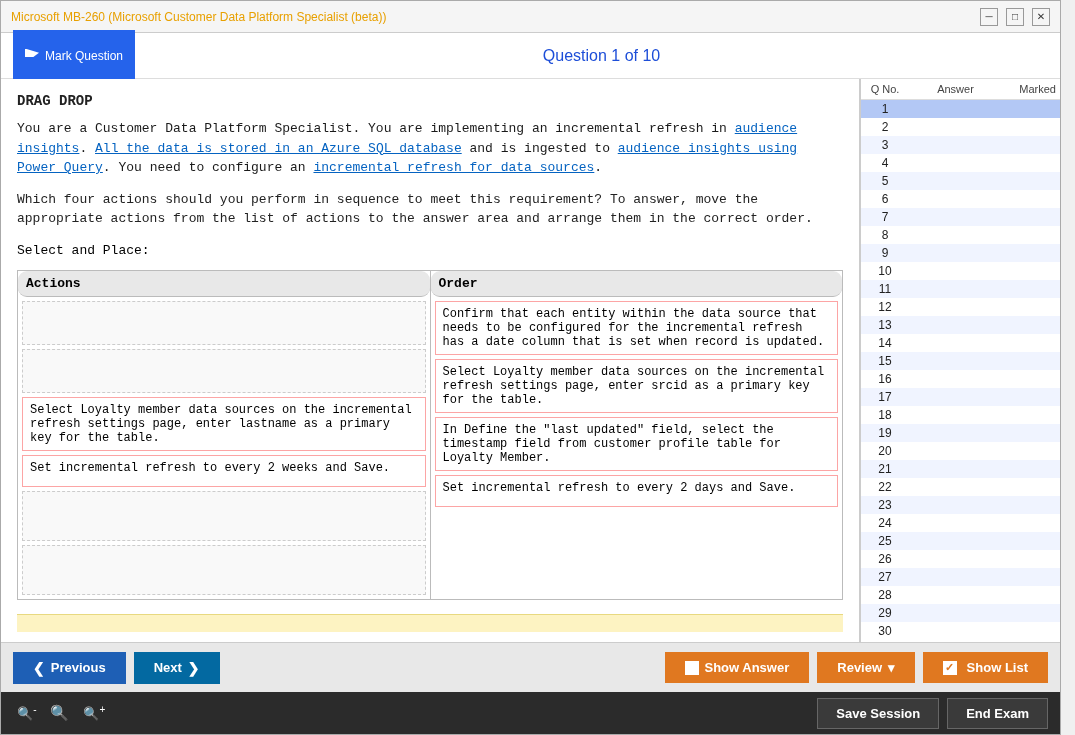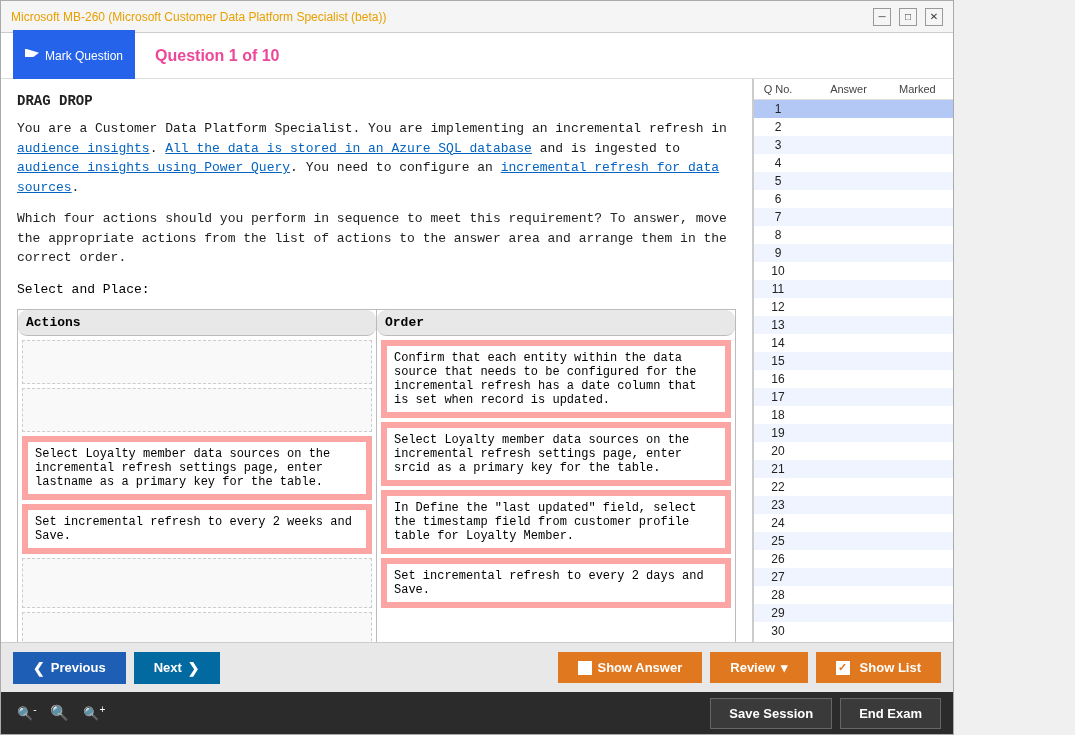--- a/index.html
+++ b/index.html
@@ -1,57 +1,57 @@
 <!DOCTYPE html>
 <html><head>
   <meta charset="utf-8">
   <style>
     * { box-sizing: border-box; margin: 0; padding: 0; }
     body { font-family: 'Segoe UI', Arial, sans-serif; font-size: 13px; background: #f0f0f0; width: 1075px; height: 735px; overflow: hidden; }
 
-    .window { width: 954px; height: 735px; border: 1px solid #aaa; background: #fff; display: flex; flex-direction: column; }
+    .window { width: 1061px; height: 735px; border: 1px solid #aaa; background: #fff; display: flex; flex-direction: column; }
 
     .title-bar { background: #f5f5f5; border-bottom: 1px solid #ccc; padding: 6px 10px; display: flex; align-items: center; justify-content: space-between; height: 32px; }
     .title-bar-text { font-size: 12px; color: #333; }
     .title-bar-text span { color: #e8a000; }
     .title-bar-controls { display: flex; gap: 8px; }
     .title-bar-btn { width: 18px; height: 18px; background: transparent; border: 1px solid #999; font-size: 10px; cursor: pointer; display: flex; align-items: center; justify-content: center; color: #333; }
 
     .toolbar { background: #fff; border-bottom: 1px solid #ddd; padding: 8px 12px; display: flex; align-items: center; gap: 20px; height: 46px; }
     .mark-btn { background: #2563eb; color: #fff; border: none; padding: 19px 12px; font-size: 12px; cursor: pointer; display: flex; align-items: center; gap: 6px; }
     .mark-btn .flag-icon { width: 14px; height: 14px; background: #fff; display: inline-block; clip-path: polygon(0 0, 100% 30%, 60% 60%, 0 60%); }
-    .question-title { font-size: 16px; font-weight: bold; color: #ec4899; flex: 1; }
+    .question-title { font-size: 16px; font-weight: normal; color: #1d4ed8; flex: 1; text-align: center; }
 
     .main-content { display: flex; flex: 1; overflow: hidden; }
 
     .question-area { flex: 1; padding: 14px 16px; overflow-y: auto; border-right: 1px solid #ccc; background: #fff; font-family: Liberation Mono, monospace; }
 
     .drag-drop-label { font-weight: bold; font-size: 14px; margin-bottom: 10px; color: #222; }
 
     .question-text { font-size: 13px; color: #1a1a1a; line-height: 1.5; margin-bottom: 12px; }
     .question-text a, .question-text .link { color: #0563c1; text-decoration: underline; }
 
     .instruction { font-size: 13px; color: #222; margin-bottom: 14px; line-height: 1.5; }
 
     .select-place { font-size: 13px; margin-bottom: 12px; }
 
     .drag-table { display: flex; gap: 0; border: 1px solid #bbb; width: 100%; }
     .drag-col { flex: 1; border-right: 1px solid #bbb; }
     .drag-col:last-child { border-right: none; }
     .drag-col-header { background: #e8e8e8; padding: 5px 8px; font-weight: bold; border-bottom: 1px solid #bbb; font-size: 13px; border-radius: 9px; }
-    .drag-item { border: 6px solid #fca5a5; margin: 4px; padding: 5px 7px; font-size: 12px; background: #fff; min-height: 32px; cursor: grab; }
+    .drag-item { border: 1px solid #fca5a5; margin: 4px; padding: 5px 7px; font-size: 12px; background: #fff; min-height: 32px; cursor: grab; }
     .drag-item.empty { min-height: 44px; background: #f9f9f9; border: 1px dashed #ccc; }
 
     .yellow-bar { height: 18px; background: #fdf3c2; border-top: 1px solid #e8d980; }
 
     .sidebar { width: 200px; background: #fff; border-left: 1px solid #ccc; overflow-y: auto; }
     .sidebar-header { display: flex; padding: 4px 4px; border-bottom: 1px solid #ddd; font-size: 11px; font-weight: normal; color: #444; gap: 10px; }
     .sidebar-header .col-qno { width: 40px; text-align: center; }
     .sidebar-header .col-ans { flex: 1; text-align: center; }
-    .sidebar-header .col-marked { width: 50px; text-align: left; }
+    .sidebar-header .col-marked { width: 50px; text-align: right; }
     .sidebar-row { display: flex; padding: 2px 4px; font-size: 12px; align-items: center; }
     .sidebar-row:nth-child(odd) { background: #f0f4ff; }
     .sidebar-row:nth-child(even) { background: #fff; }
     .sidebar-row.active { background: #b3c8f5; }
     .sidebar-row .col-qno { width: 40px; text-align: center; color: #222; }
     .sidebar-row .col-ans { flex: 1; }
     .sidebar-row .col-marked { width: 50px; }
 
     .bottom-nav { background: #e8e8e8; border-top: 1px solid #ccc; padding: 8px 12px; display: flex; align-items: center; gap: 8px; height: 50px; }
     .nav-btn { padding: 8px 20px; font-size: 13px; font-weight: bold; border: none; cursor: pointer; color: #fff; display: flex; align-items: center; gap: 6px; }

